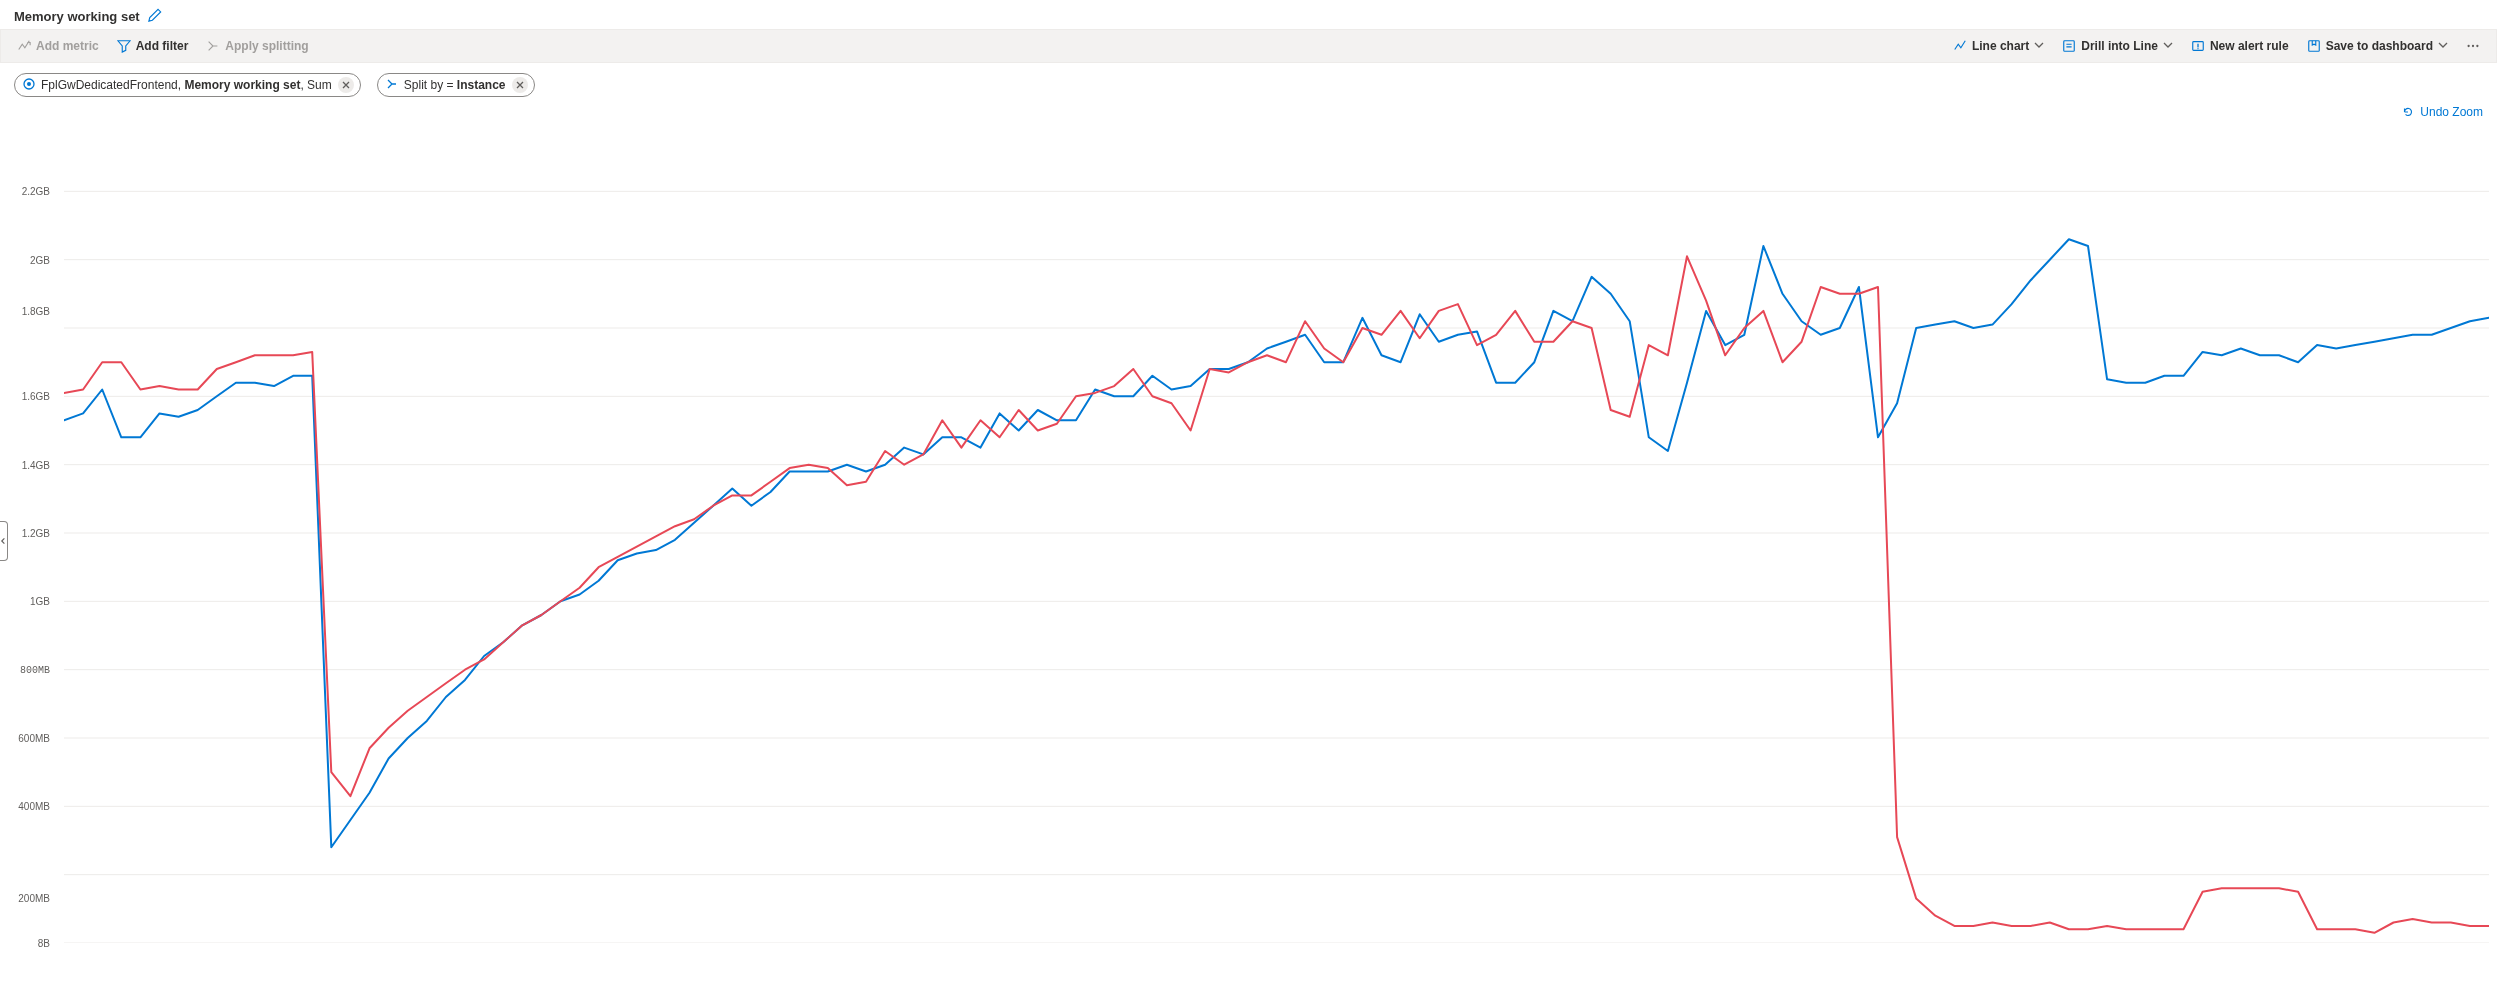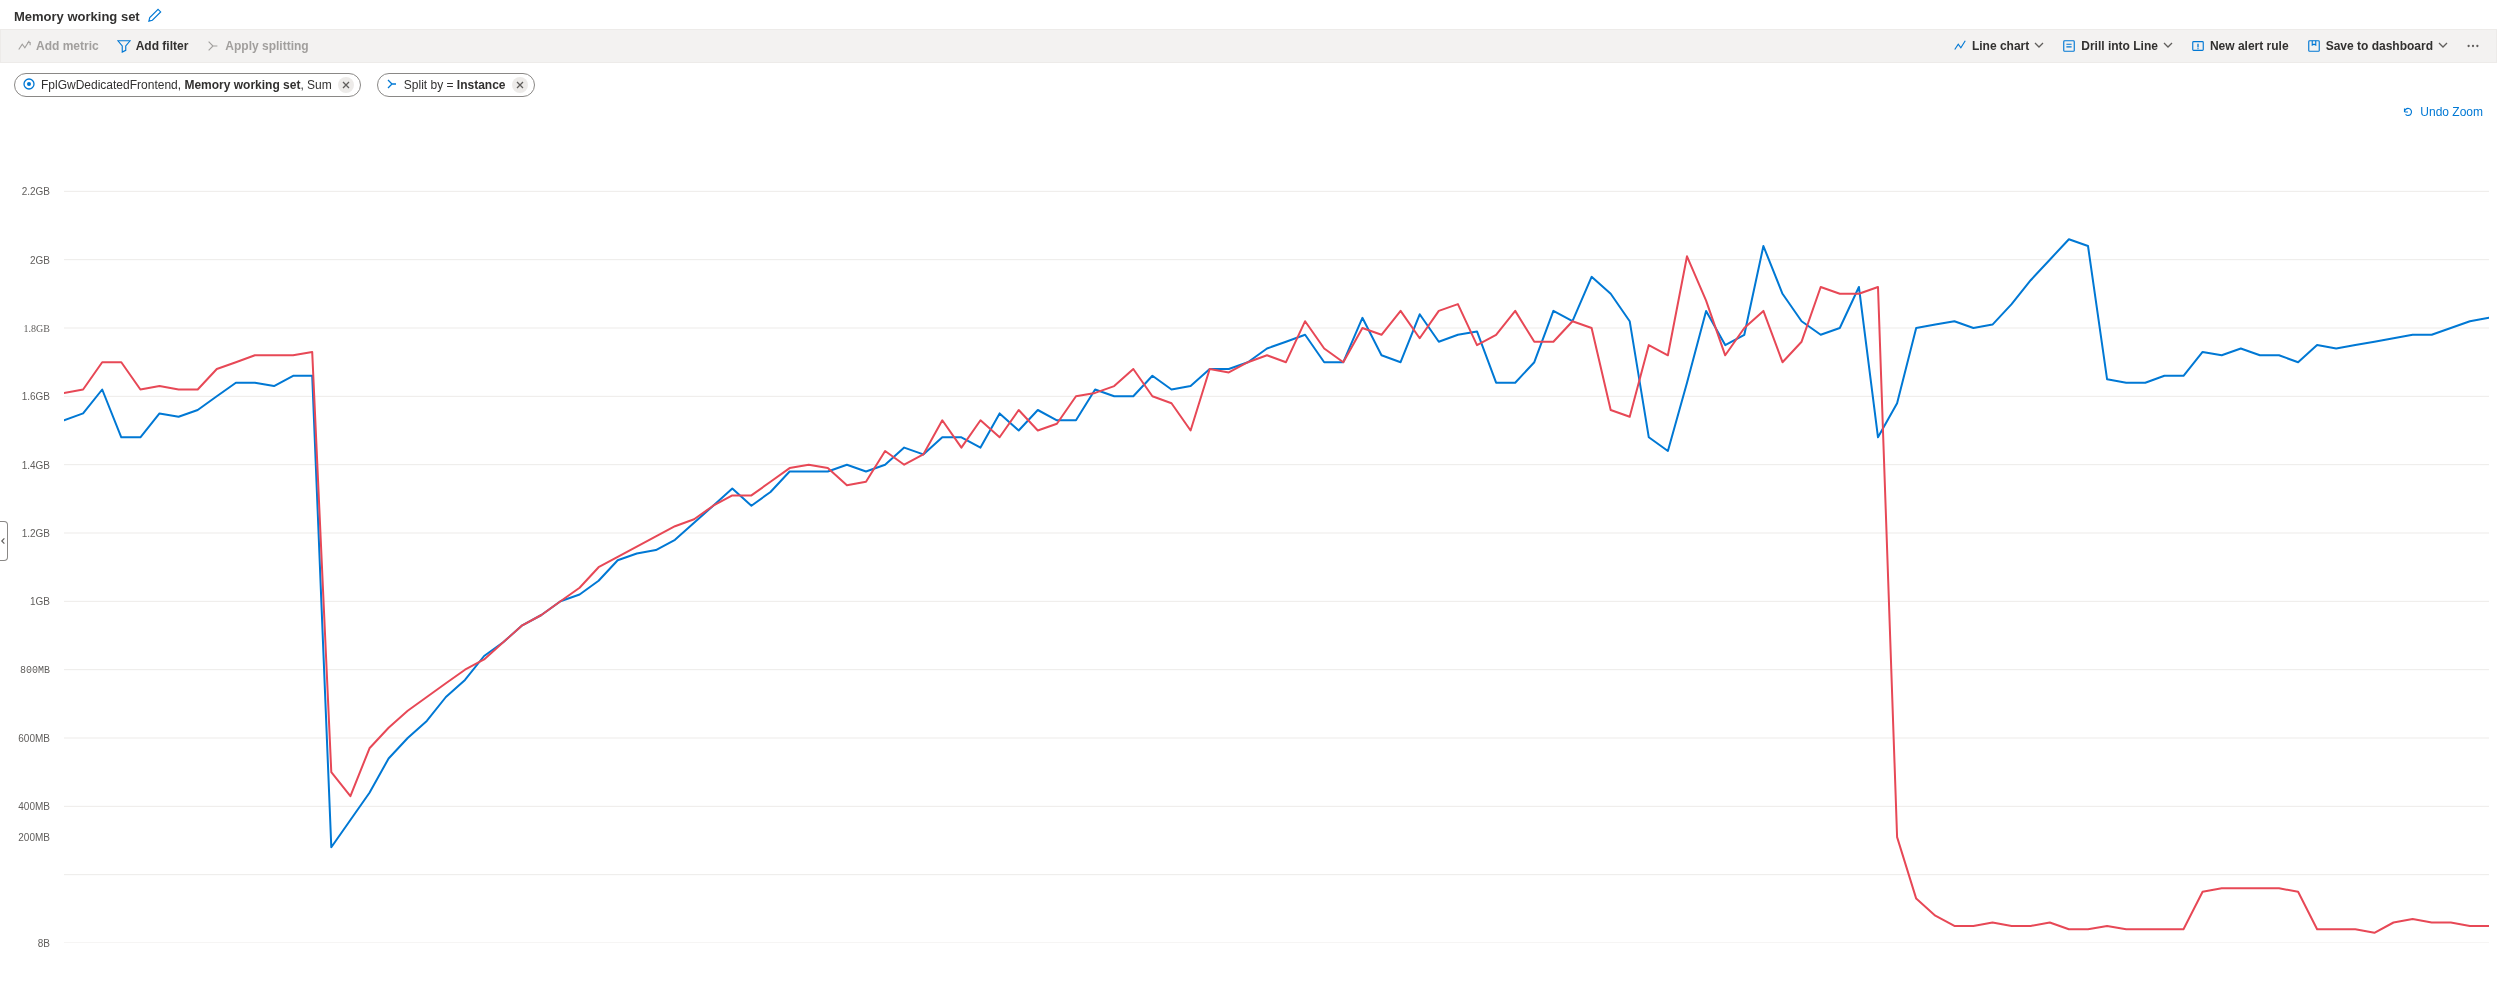--- a/index.html
+++ b/index.html
@@ -263,29 +263,29 @@
 </div>
 
 <div class="chart-wrap">
   <div class="expand-handle">
     <svg viewBox="0 0 8 8">
         <path d="M5 1L2 4l3 3" fill="none" stroke="#605e5c" stroke-width="1.3"></path>
       </svg>
   </div>
   <div class="y-axis" id="y-axis">
       <div class="y-tick" style="top: 820px;">8B</div>
-      <div class="y-tick" style="top: 714px;">200MB</div>
+      <div class="y-tick" style="top: 775px;">200MB</div>
       <div class="y-tick" style="top: 683.333px;">400MB</div>
       <div class="y-tick" style="top: 615px;">600MB</div>
       <div class="y-tick" style="top: 546.667px; font-family: Liberation Mono, monospace;">800MB</div>
       <div class="y-tick" style="top: 478.333px;">1GB</div>
       <div class="y-tick" style="top: 410px; padding-left: 8px;">1.2GB</div>
       <div class="y-tick" style="top: 341.667px;">1.4GB</div>
       <div class="y-tick" style="top: 273.333px;">1.6GB</div>
-      <div class="y-tick" style="top: 205px; font-family: Liberation Serif, serif;">1.8GB</div>
+      <div class="y-tick" style="top: 188px;">1.8GB</div>
       <div class="y-tick" style="top: 136.667px;">2GB</div>
       <div class="y-tick" style="top: 68.3333px;">2.2GB</div>
     </div>
   <div class="chart-area">
     <svg id="chart-svg" width="100%" height="100%" preserveAspectRatio="none" viewBox="0 0 2425 820">
       <g class="gridlines" id="gridlines">
           <line x1="0" x2="2425" y1="820" y2="820"></line>
           <line x1="0" x2="2425" y1="751.6666666666666" y2="751.6666666666666"></line>
           <line x1="0" x2="2425" y1="683.3333333333334" y2="683.3333333333334"></line>
           <line x1="0" x2="2425" y1="615" y2="615"></line>

